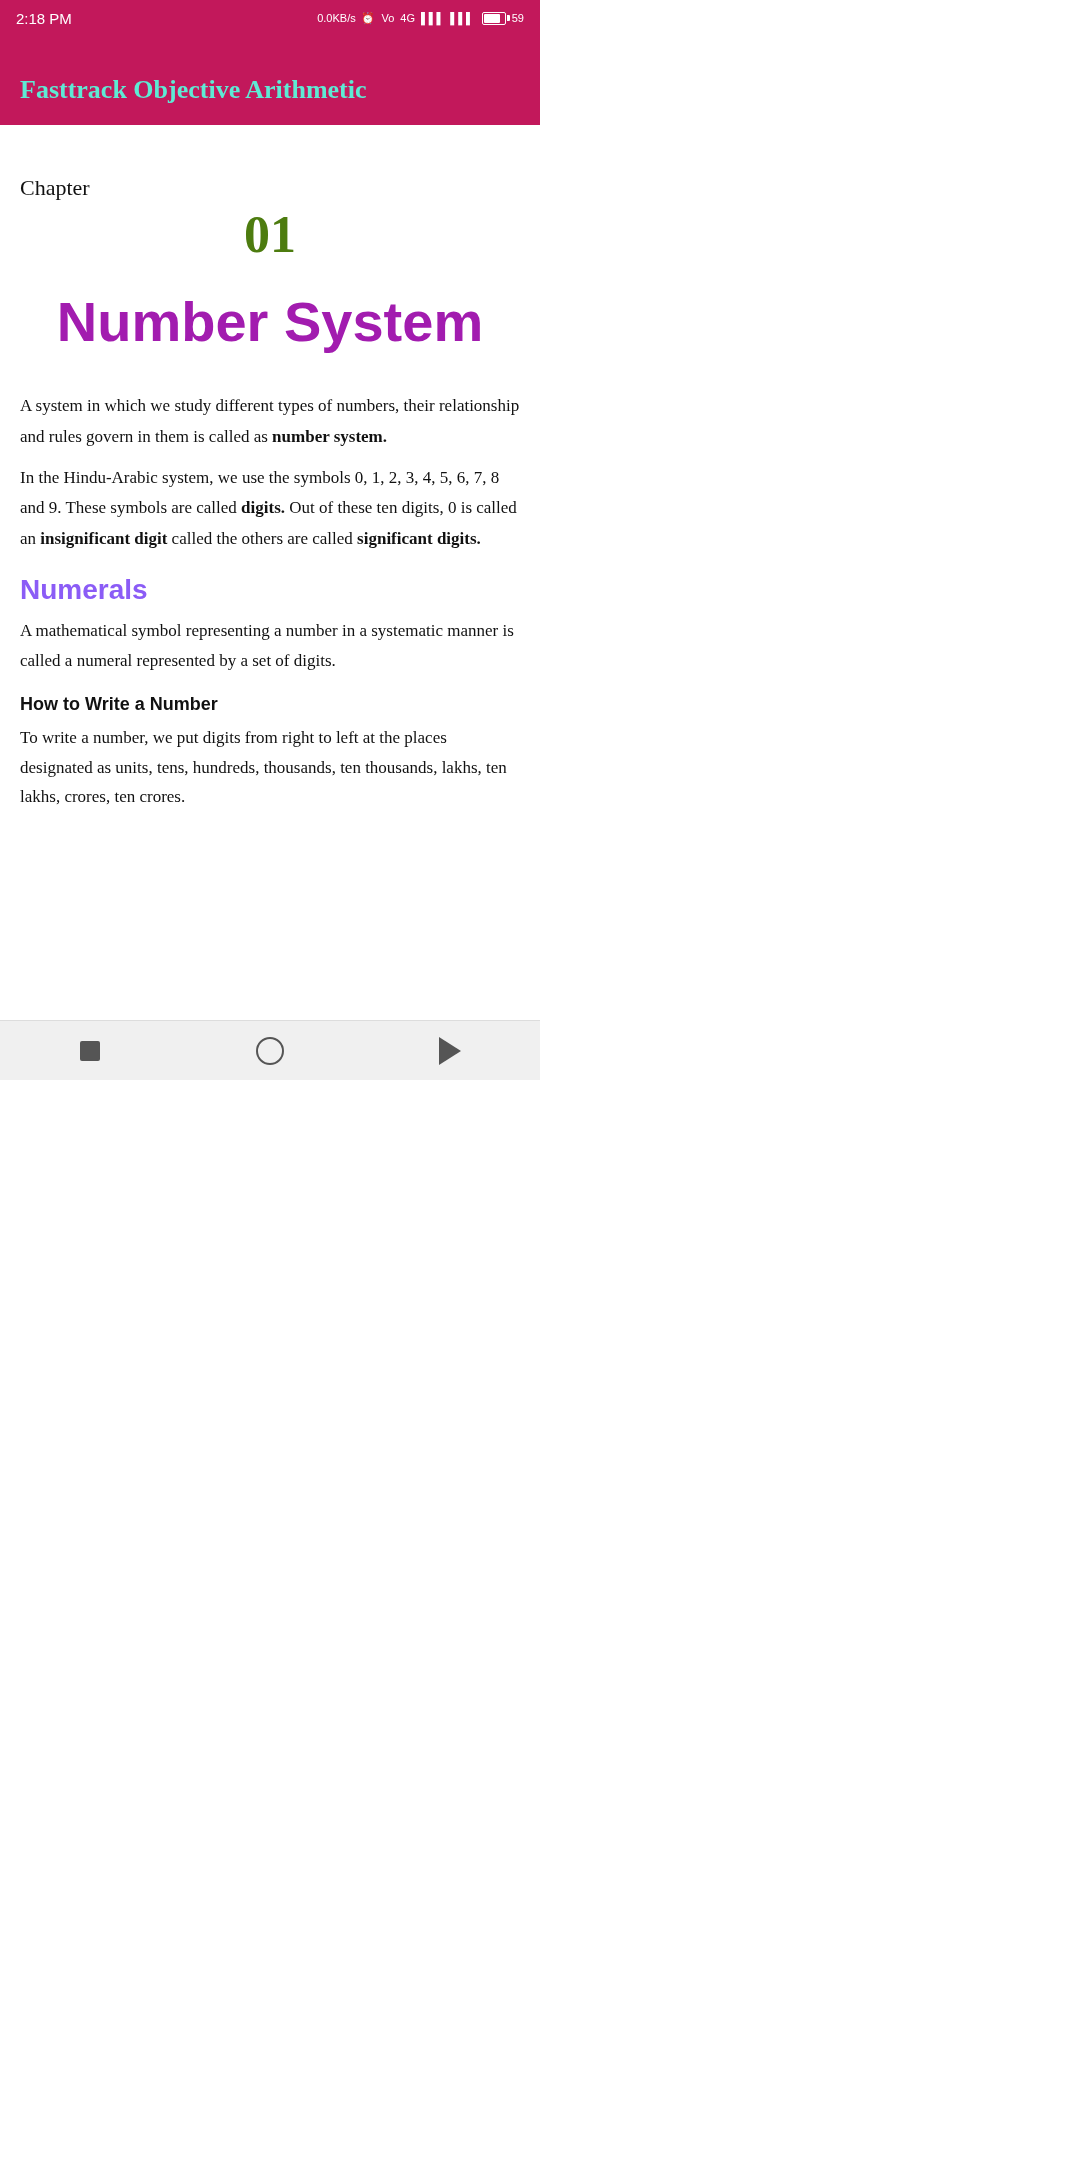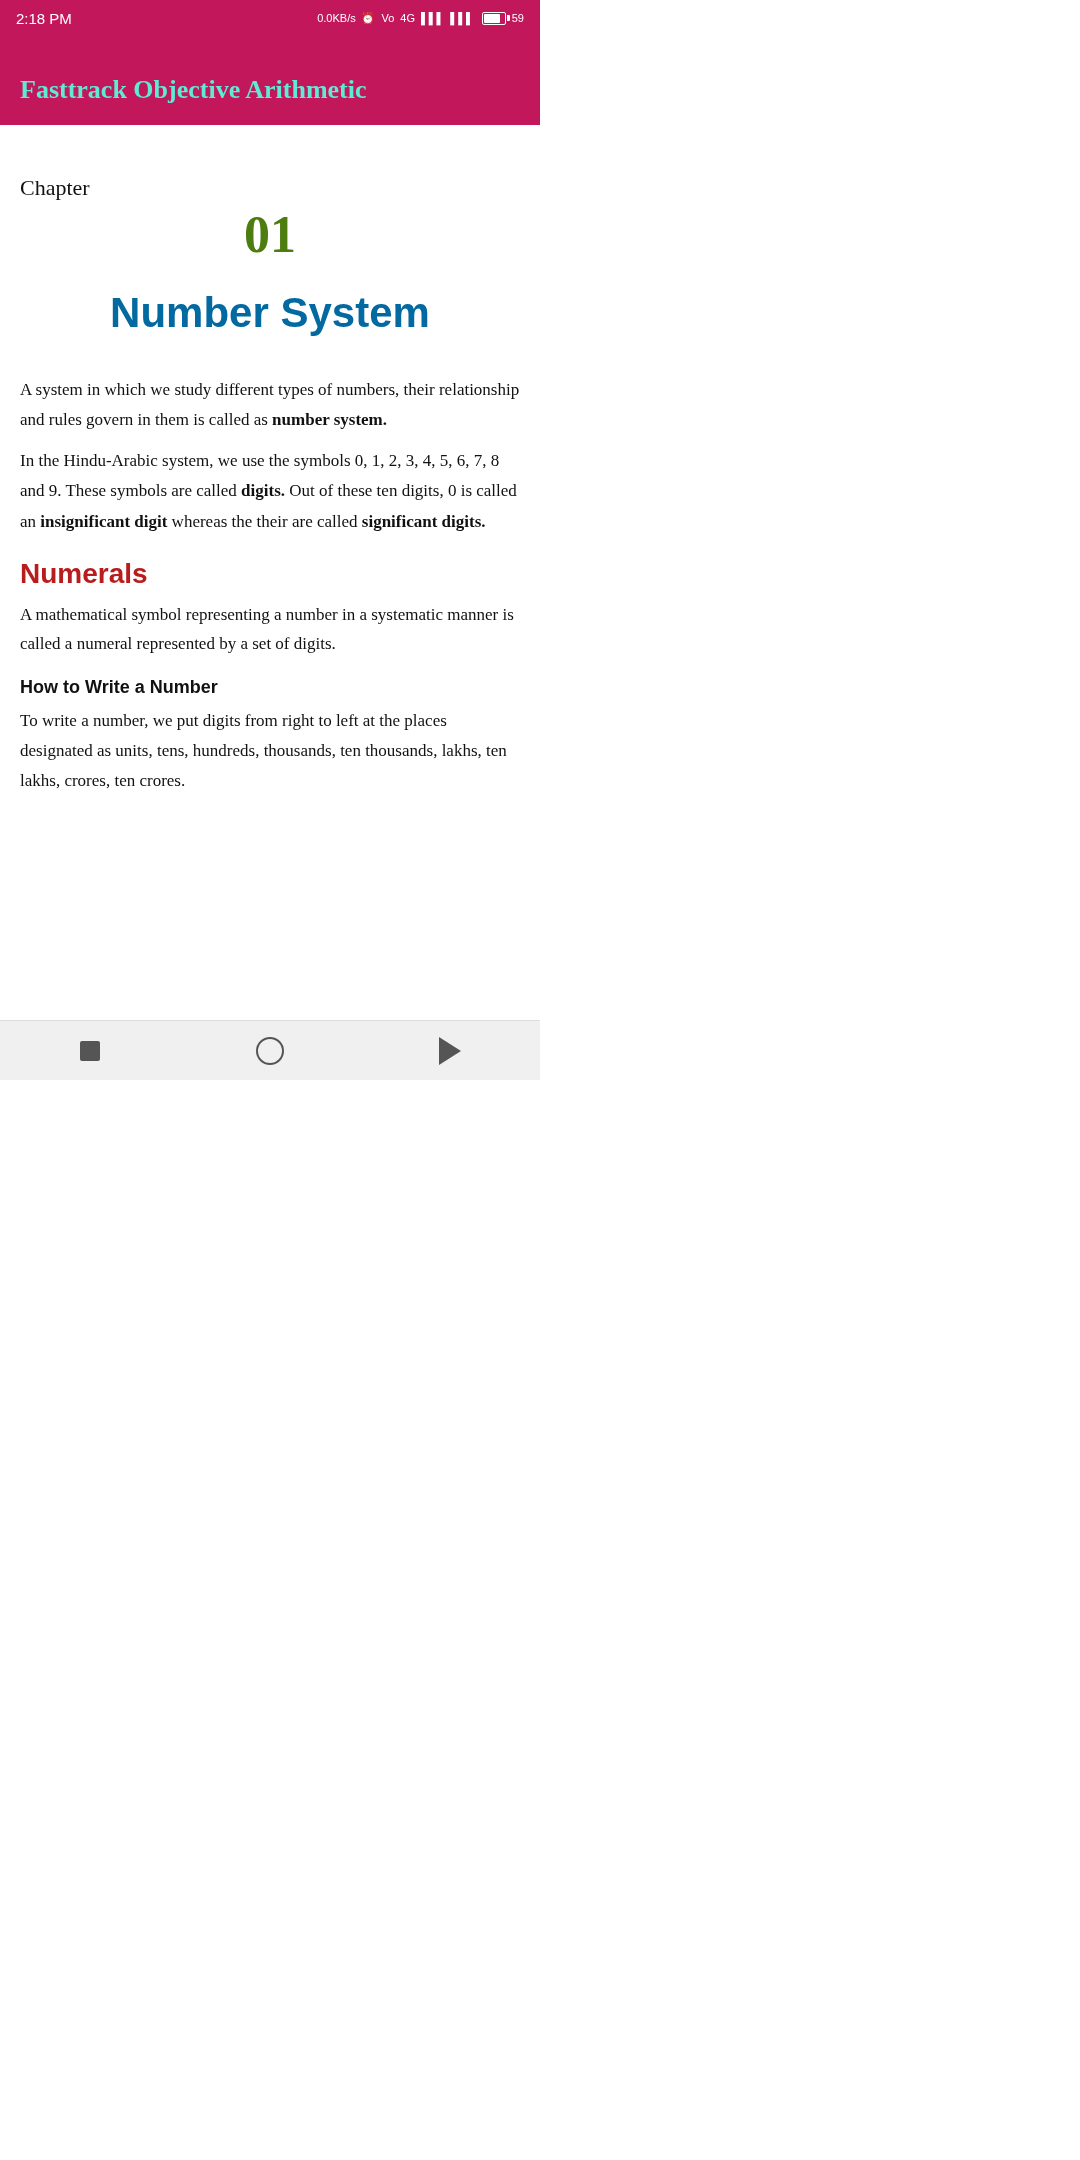--- a/index.html
+++ b/index.html
@@ -115,23 +115,23 @@
       text-align: center;
       font-size: 52px;
       font-weight: bold;
       color: #4d7c0f;
       margin-bottom: 24px;
       font-family: Georgia, serif;
     }
 
     .chapter-title {
       text-align: center;
-      font-size: 42px;
-      font-weight: bold;
-      color: #0369a1;
+      font-size: 56px;
+      font-weight: bold;
+      color: #a21caf;
       margin-bottom: 36px;
       font-family: Arial, sans-serif;
       line-height: 1.2;
       margin-top: 12px;
     }
 
     .intro-text {
       font-size: 17px;
       color: #111;
       line-height: 1.8;
@@ -139,21 +139,21 @@
       font-family: Georgia, serif;
     }
 
     .intro-text b {
       font-weight: bold;
     }
 
     .section-heading {
       font-size: 28px;
       font-weight: bold;
-      color: #b91c1c;
+      color: #8b5cf6;
       margin-top: 20px;
       margin-bottom: 10px;
       font-family: Arial, sans-serif;
     }
 
     .section-subheading {
       font-size: 18px;
       font-weight: bold;
       color: #111;
       margin-top: 18px;
@@ -239,21 +239,21 @@
 
   <div class="chapter-number">01</div>
 
   <div class="chapter-title">Number System</div>
 
   <p class="intro-text">
     <span>A system in which we study different types of numbers, their relationship and rules govern in them is called as </span><b>number system.</b>
   </p>
 
   <p class="intro-text">
-    <span>In the Hindu-Arabic system, we use the symbols 0, 1, 2, 3, 4, 5, 6, 7, 8 and 9. These symbols are called </span><b>digits.</b><span> Out of these ten digits, 0 is called an </span><b>insignificant digit</b><span> whereas the their are called </span><b>significant digits.</b>
+    <span>In the Hindu-Arabic system, we use the symbols 0, 1, 2, 3, 4, 5, 6, 7, 8 and 9. These symbols are called </span><b>digits.</b><span> Out of these ten digits, 0 is called an </span><b>insignificant digit</b><span> called the others are called </span><b>significant digits.</b>
   </p>
 
   <h2 class="section-heading">Numerals</h2>
   <p class="body-text">A mathematical symbol representing a number in a systematic manner is called a numeral represented by a set of digits.</p>
 
   <h3 class="section-subheading">How to Write a Number</h3>
   <p class="body-text">To write a number, we put digits from right to left at the places designated as units, tens, hundreds, thousands, ten thousands, lakhs, ten lakhs, crores, ten crores.</p>
 
 </div>
 

